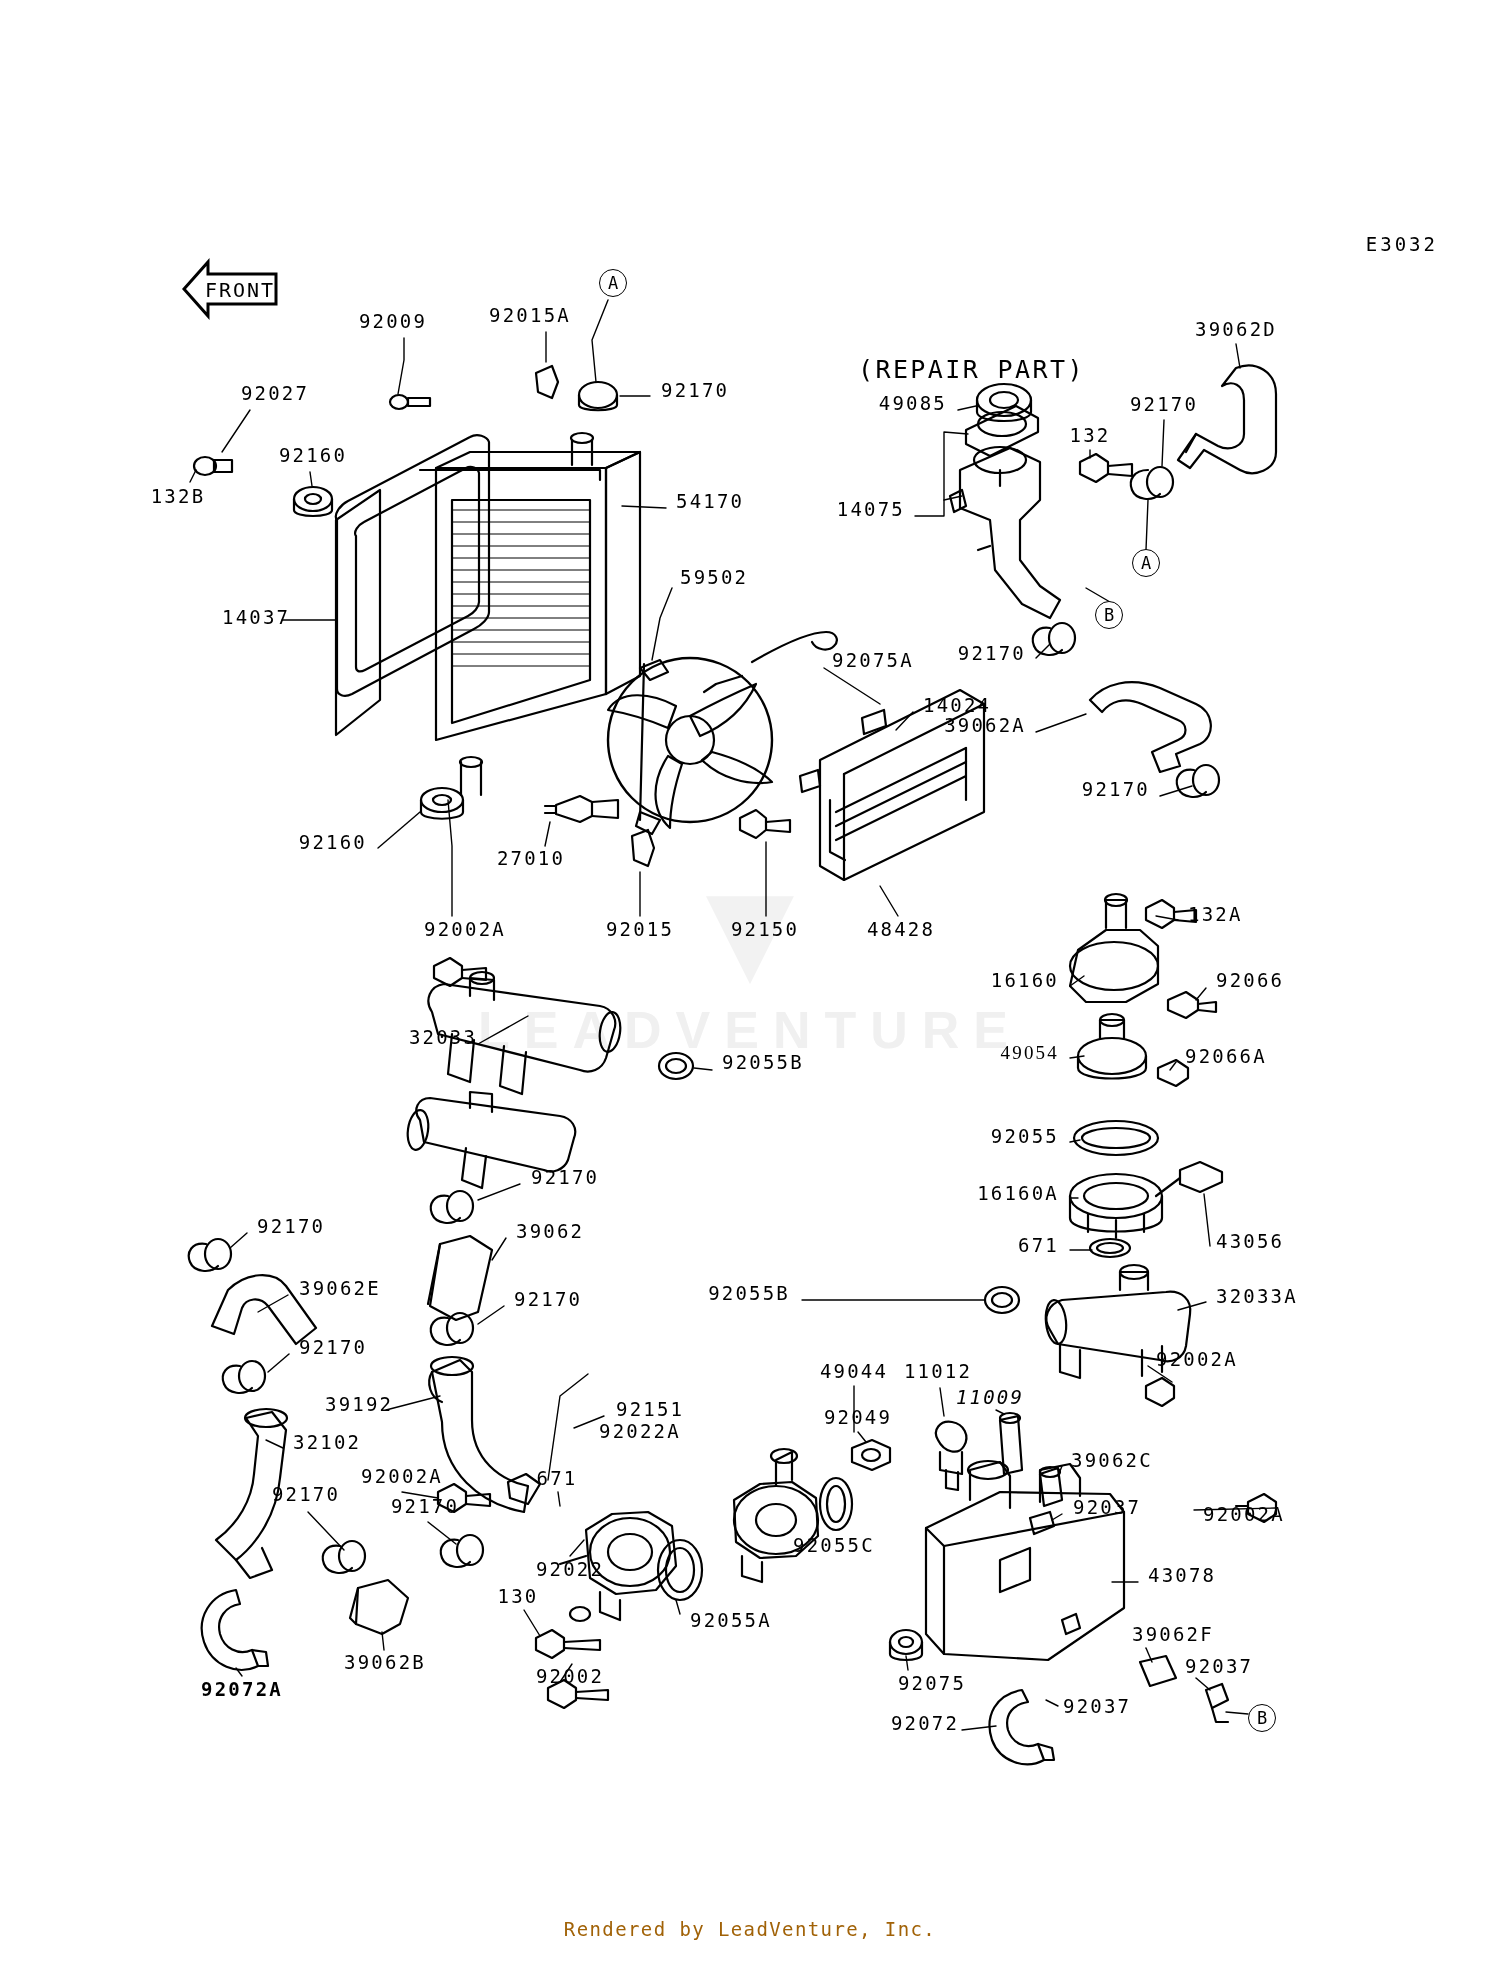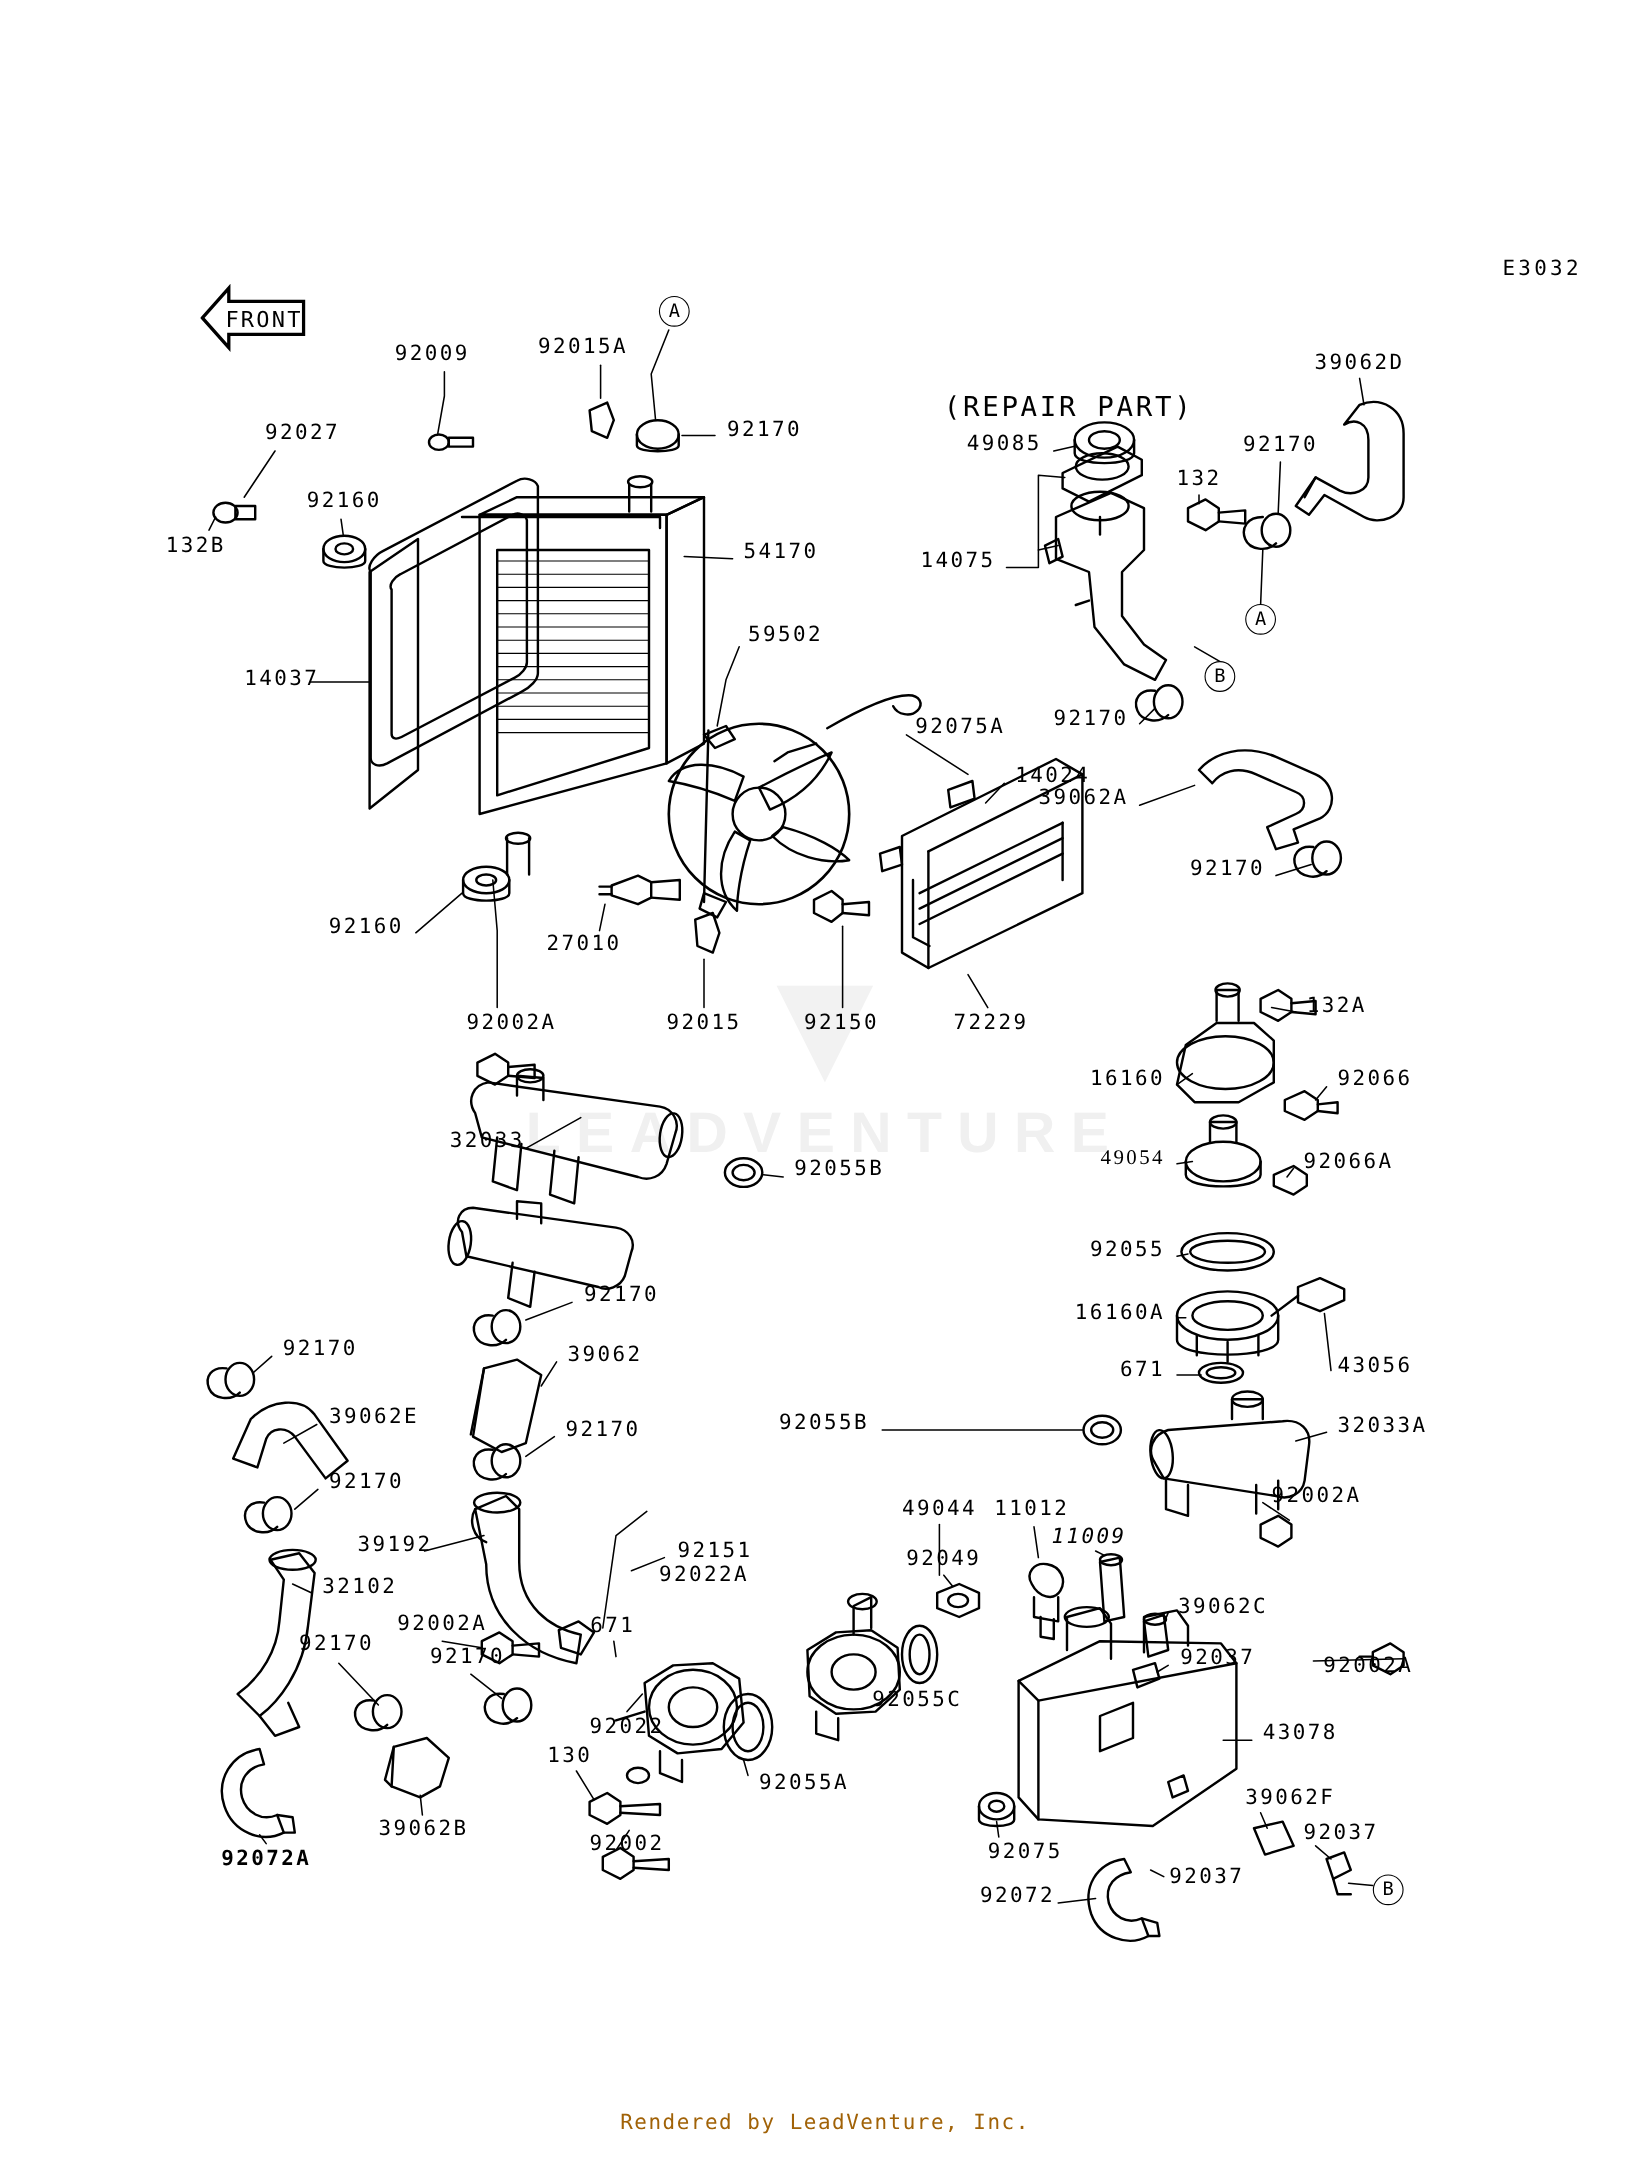--- a/index.html
+++ b/index.html
@@ -593,21 +593,21 @@
       <div class="lbl c" style="left: 178px; top: 487px;">132B</div>
       <div class="lbl" style="left: 676px; top: 492px;">54170</div>
       <div class="lbl" style="left: 222px; top: 608px;">14037</div>
       <div class="lbl" style="left: 680px; top: 568px;">59502</div>
       <div class="lbl" style="left: 832px; top: 651px;">92075A</div>
       <div class="lbl" style="left: 923px; top: 696px;">14024</div>
       <div class="lbl r" style="left: 367px; top: 833px;">92160</div>
       <div class="lbl c" style="left: 531px; top: 849px;">27010</div>
       <div class="lbl c" style="left: 640px; top: 920px;">92015</div>
       <div class="lbl c" style="left: 765px; top: 920px;">92150</div>
-      <div class="lbl c" style="left: 901px; top: 920px;">72229</div>
+      <div class="lbl c" style="left: 901px; top: 920px;">48428</div>
       <div class="lbl c" style="left: 465px; top: 920px;">92002A</div>
       <div class="lbl c" style="left: 443px; top: 1028px;">32033</div>
       <div class="lbl" style="left: 722px; top: 1053px;">92055B</div>
       <div class="lbl" style="left: 531px; top: 1168px;">92170</div>
       <div class="lbl" style="left: 516px; top: 1222px;">39062</div>
       <div class="lbl" style="left: 257px; top: 1217px;">92170</div>
       <div class="lbl" style="left: 299px; top: 1279px;">39062E</div>
       <div class="lbl" style="left: 514px; top: 1290px;">92170</div>
       <div class="lbl" style="left: 299px; top: 1338px;">92170</div>
       <div class="lbl" style="left: 325px; top: 1395px;">39192</div>

